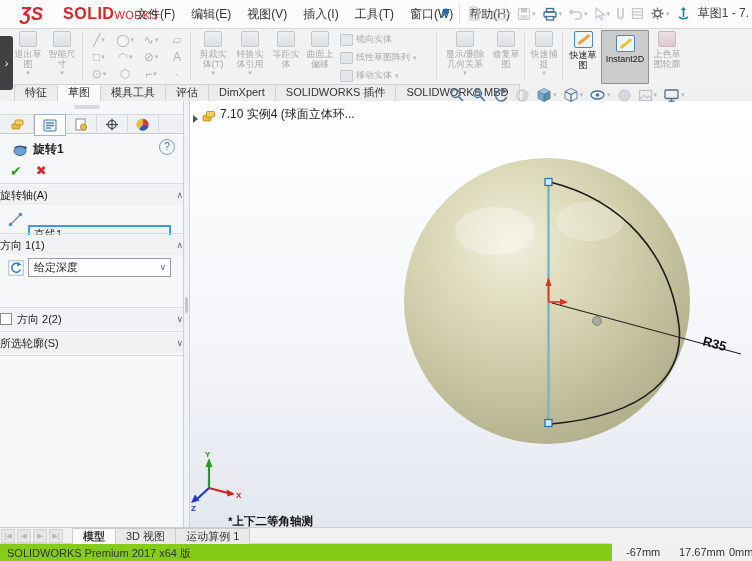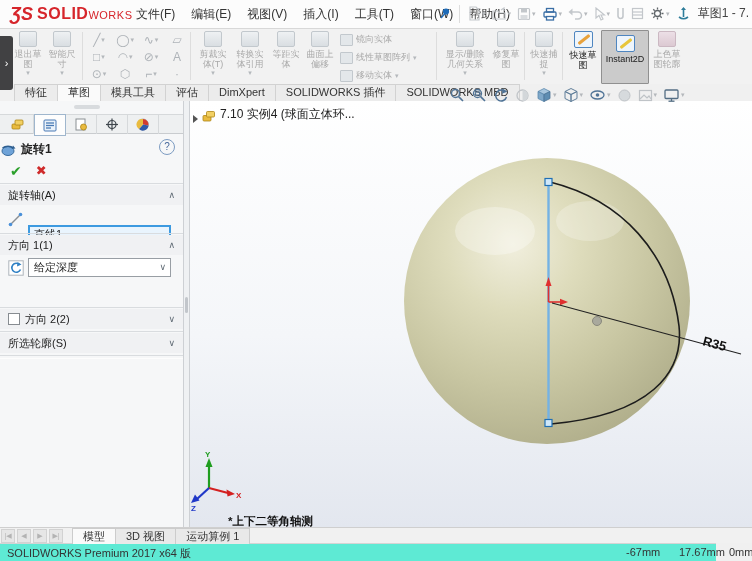--- a/index.html
+++ b/index.html
@@ -2,21 +2,21 @@
 <html><head>
 <meta charset="utf-8">
 <style>
   html,body{margin:0;padding:0}
   body{width:752px;height:561px;position:relative;overflow:hidden;
        font-family:"Liberation Sans","DejaVu Sans",sans-serif;font-size:12px;color:#333;background:#f0f0f0}
   .abs{position:absolute}
   svg{display:block}
   
   .titlebar{left:0;top:0;width:752px;height:28px;background:#fcfcfc;border-bottom:1px solid #d8d8d8;z-index:20}
-  .logo{left:10px;top:3px;display:flex;align-items:center;gap:4px;cursor:default}
+  .logo{left:20px;top:3px;display:flex;align-items:center;gap:20px;cursor:default}
   .logo-glyph{font-size:18px;font-weight:bold;font-style:italic;color:#d6252b;line-height:22px}
   .logo-solid{font-size:16px;font-weight:bold;color:#d6252b;letter-spacing:.5px}
   .logo-works{font-size:11px;font-weight:normal;color:#d6252b;letter-spacing:.5px}
   .menus{left:128px;top:0;height:28px;display:flex;align-items:center}
   .menu-item{padding:0 8px;line-height:26px;font-size:12px;color:#333;cursor:default}
   .tb-icons{left:436px;top:0;height:27px;display:flex;align-items:center;gap:2px}
   .tbtn{display:flex;align-items:center;gap:1px;padding:2px 2px}
   .dd{font-size:7px;color:#b4b8bc;line-height:8px}
   .tb-sep{width:1px;height:18px;background:#ddd;margin:0 4px}
   .doc-title{right:3px;top:0;line-height:27px;font-size:12px;color:#444;white-space:nowrap}
@@ -44,51 +44,51 @@
   .ctab.active{background:#fafafa;position:relative;z-index:2}
   
   .headsup{left:448px;top:86px;height:18px;display:flex;align-items:center;gap:4px;z-index:6}
   .hbtn{display:flex;align-items:center;gap:1px;padding:0 1px}
   
   .panel{left:0;top:101px;width:183px;height:426px;background:#f6f7f8}
   .pm-dot{left:74px;top:4px;width:26px;height:4px;border-radius:2px;background:#d8dbde}
   .ptabs{left:0;top:13px;width:183px;height:20px;background:#eef0f1;border-top:1px solid #d6d9db;border-bottom:1px solid #c9cccf;display:flex;padding-left:3px;box-sizing:border-box}
   .ptab{width:30px;height:19px;display:flex;align-items:center;justify-content:center;border-right:1px solid #d6d9db;cursor:default}
   .ptab.active{background:#fdfdfd;border:1px solid #9fb6cd;height:20px;margin-top:-1px}
-  .prow-title{left:0;top:37px;width:183px;height:22px;display:flex;align-items:center;gap:5px;padding-left:0;box-sizing:border-box}
+  .prow-title{left:0;top:37px;width:183px;height:22px;display:flex;align-items:center;gap:5px;padding-left:12px;box-sizing:border-box}
   .prow-title .t{font-size:12px;font-weight:bold;color:#222}
   .help{position:absolute;right:8px;top:1px;width:14px;height:14px;border:1px solid #7d9cc2;border-radius:50%;color:#44679c;font-size:10px;line-height:13px;text-align:center}
   .prow-ok{left:0;top:60px;width:183px;height:20px;display:flex;align-items:center;gap:14px;padding-left:10px;box-sizing:border-box}
   .okv{color:#2ba02b;font-size:14px;font-weight:bold;line-height:16px}
   .cancelx{color:#cf2b2b;font-size:13px;font-weight:bold;line-height:16px}
   .hr{position:absolute;left:0;width:183px;height:2px;border-top:1px solid #d9dcdf;border-bottom:1px solid #fdfdfd}
-  .ghead{position:absolute;left:0;width:183px;height:20px;background:#f0f1f3;display:flex;align-items:center;padding:0 8px;box-sizing:border-box;font-size:11px;color:#1d1d1d}
+  .ghead{position:absolute;left:0;width:183px;height:20px;background:#f0f1f3;display:flex;align-items:center;padding:0 0;box-sizing:border-box;font-size:11px;color:#1d1d1d}
   .ghead .chev{margin-left:auto;color:#5f6a74;font-size:9px}
   .chk{width:10px;height:10px;border:1px solid #878c91;background:#fff;margin-right:5px}
   .prow{position:absolute;left:0;width:183px;display:flex;align-items:center}
   .sel-field{position:absolute;left:28px;width:143px;height:19px;background:#e9f4fd;border:2px solid #3d9ae0;box-sizing:border-box;font-size:11px;line-height:15px;padding-left:4px;color:#1a1a1a}
   .combo{position:absolute;left:28px;width:143px;height:19px;background:#fff;border:1px solid #989ea4;box-sizing:border-box;font-size:11px;line-height:17px;padding-left:5px;color:#222}
   .combo .chev{position:absolute;right:4px;top:0;font-size:9px;color:#5f6a74}
   .spin{position:absolute;right:0;top:-1px;width:14px;height:18px;border-left:1px solid #b9bec3;display:flex;flex-direction:column;align-items:center;justify-content:center;font-size:6px;color:#555;line-height:8px;background:#f2f3f4}
   .picon{position:absolute;left:6px;width:19px;height:19px;display:flex;align-items:center;justify-content:center}
   
   .splitter{left:183px;top:101px;width:7px;height:426px;background:#eff1f3;border-left:1px solid #cdd0d4;border-right:1px solid #cdd0d4;box-sizing:border-box}
   .splitter .grip{position:absolute;left:1px;top:196px;width:3px;height:16px;border-radius:2px;background:#c2c6cb}
   
   .viewport{left:190px;top:101px;width:562px;height:426px;background:linear-gradient(#ffffff 0%,#f4f6f9 55%,#e3e7ef 100%)}
   .treerow{position:absolute;left:3px;top:5px;display:flex;align-items:flex-end;gap:4px;font-size:12px;color:#222;z-index:4}
   .tri{width:0;height:0;border-left:5px solid #4a4a4a;border-top:4px solid transparent;border-bottom:4px solid transparent}
   .viewlabel{position:absolute;left:38px;top:413px;font-size:11.5px;font-weight:bold;color:#111;z-index:4}
   
   .bottomtabs{left:0;top:527px;width:752px;height:16px;background:#f1f1f1;border-top:1px solid #cfcfcf;display:flex;align-items:center;box-sizing:border-box;z-index:5}
   .navbtn{width:12px;height:12px;margin:0 1px;background:#e6e6e6;border:1px solid #d2d2d2;color:#b3b3b3;font-size:7px;line-height:11px;text-align:center}
   .btab{height:15px;line-height:14px;padding:0 10px;font-size:11px;border:1px solid #cccccc;border-bottom:none;background:#e9e9e9;color:#333;margin-right:-1px}
-  .btab.active{background:#fafafa;font-weight:normal}
-  
-  .statusbar{left:0;top:543px;width:716px;height:18px;background:#5eead4;border-top:1px solid #d4d4d4;box-sizing:border-box;font-size:11px;color:#333}
+  .btab.active{background:#fafafa;font-weight:bold}
+  
+  .statusbar{left:0;top:543px;width:612px;height:18px;background:#84cc16;border-top:1px solid #d4d4d4;box-sizing:border-box;font-size:11px;color:#333}
   .sb-left{position:absolute;left:7px;top:2px}
   .sb-x{position:absolute;left:626px;top:2px}.sb-y{position:absolute;left:679px;top:2px}.sb-z{position:absolute;left:729px;top:2px}
 </style>
 </head>
 <body>
 
 <div class="abs titlebar">
   <div class="abs logo">
     <span class="logo-glyph">ƷS</span>
     <span><span class="logo-solid">SOLID</span><span class="logo-works">WORKS</span></span>

